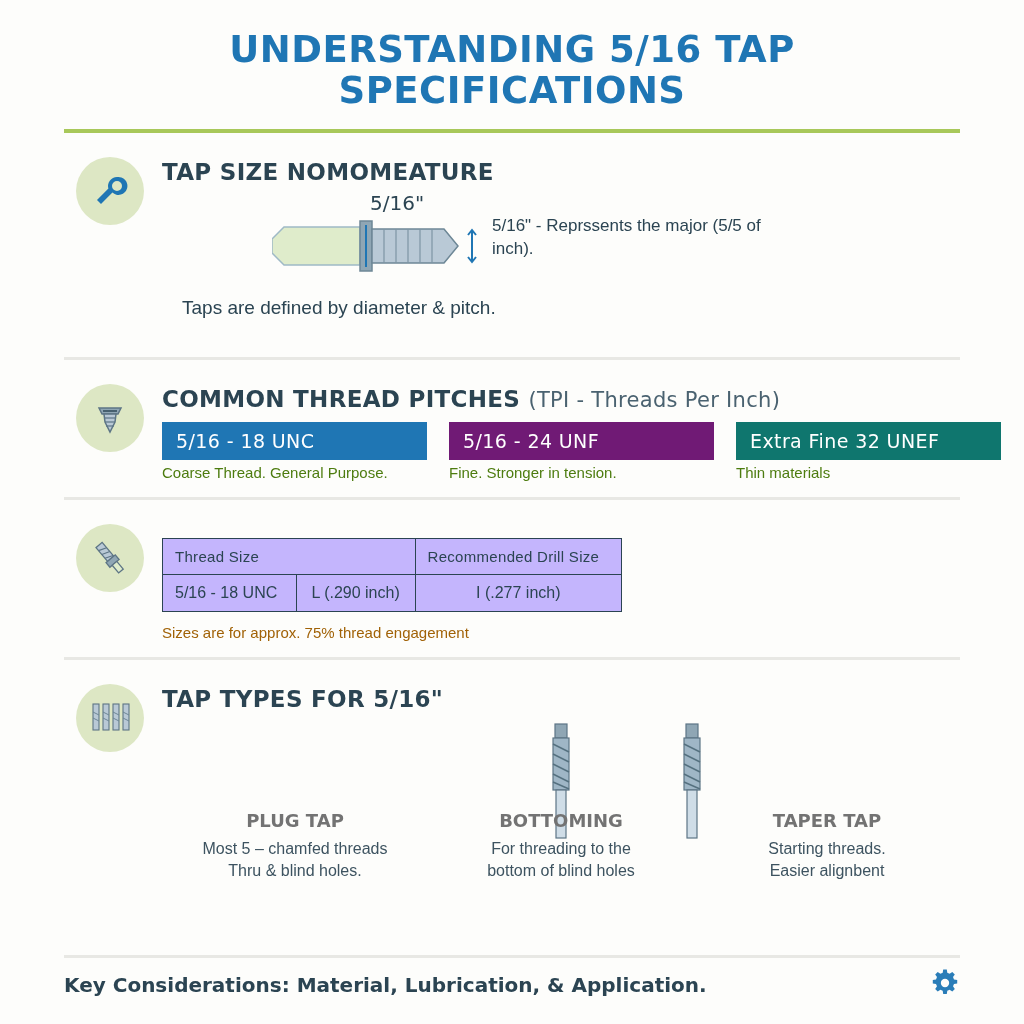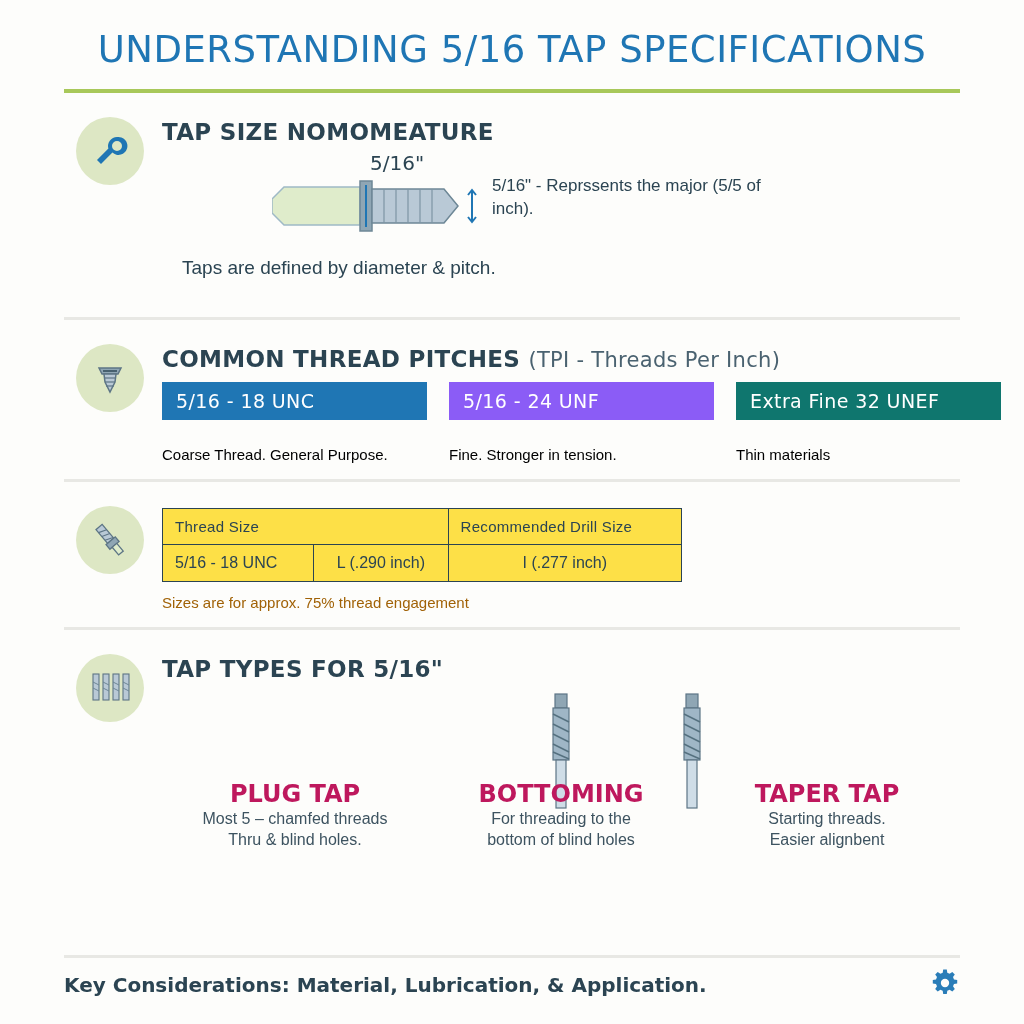--- a/index.html
+++ b/index.html
@@ -15,21 +15,21 @@
     position: relative;
     width: 1024px; height: 1024px;
     background: #fdfdfb;
     padding: 0 64px;
   }
 
   
   .header-title {
     text-align: center;
     color: #1f76b4;
-    font-weight: normal;
+    font-weight: bold;
     font-size: 37px;
     letter-spacing: 0.5px;
     padding-top: 30px;
     line-height: 1.1;
     text-transform: uppercase;
     font-family: "DejaVu Sans", sans-serif;
   }
   .header-rule {
     height: 4px;
     background: #a8c85a;
@@ -109,33 +109,33 @@
   .pitch-chip {
     height: 38px;
     display: flex; align-items: center;
     padding: 0 14px;
     color: #ffffff;
     font-family: "DejaVu Sans", sans-serif;
     font-size: 19px;
     letter-spacing: 0.4px;
   }
   .chip-unc { background: #1f76b4; }
-  .chip-unf { background: #8b5cf6; }
+  .chip-unf { background: #701a75; }
   .chip-unef { background: #0f766e; }
   .pitch-note {
-    margin-top: 26px;
-    font-size: 15px; color: #000000;
+    margin-top: 4px;
+    font-size: 15px; color: #4d7c0f;
   }
 
   
   .drill-table {
     border-collapse: collapse;
-    margin-top: 8px;
-    width: 520px;
-    background: #fde047;
+    margin-top: 20px;
+    width: 460px;
+    background: #c4b5fd;
   }
   .drill-table td, .drill-table th {
     border: 1px solid #2b4452;
     padding: 9px 12px;
     font-size: 16px;
     text-align: left;
     color: #2b4452;
     font-weight: normal;
   }
   .drill-table th { font-size: 15px; letter-spacing: .3px; }
@@ -150,22 +150,22 @@
     height: 185px;
   }
   .type-col {
     flex: 1 1 0;
     text-align: center;
     position: relative;
   }
   .type-name {
     font-family: "DejaVu Sans", sans-serif;
     font-weight: bold;
-    font-size: 24px;
-    color: #be185d;
+    font-size: 18px;
+    color: #737373;
     position: absolute;
     top: 88px; left: 0; right: 0;
     text-transform: uppercase;
     text-align: center;
   }
   .type-desc {
     position: absolute;
     top: 116px; left: 0; right: 0;
     font-size: 16px; color: #3d5360;
     line-height: 1.35;

